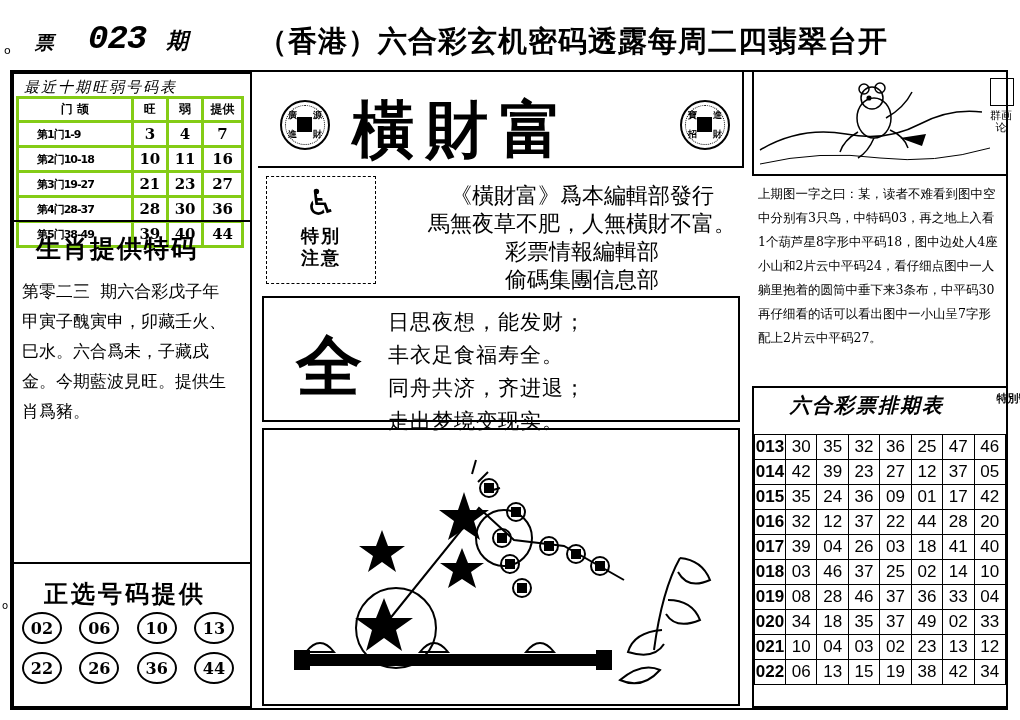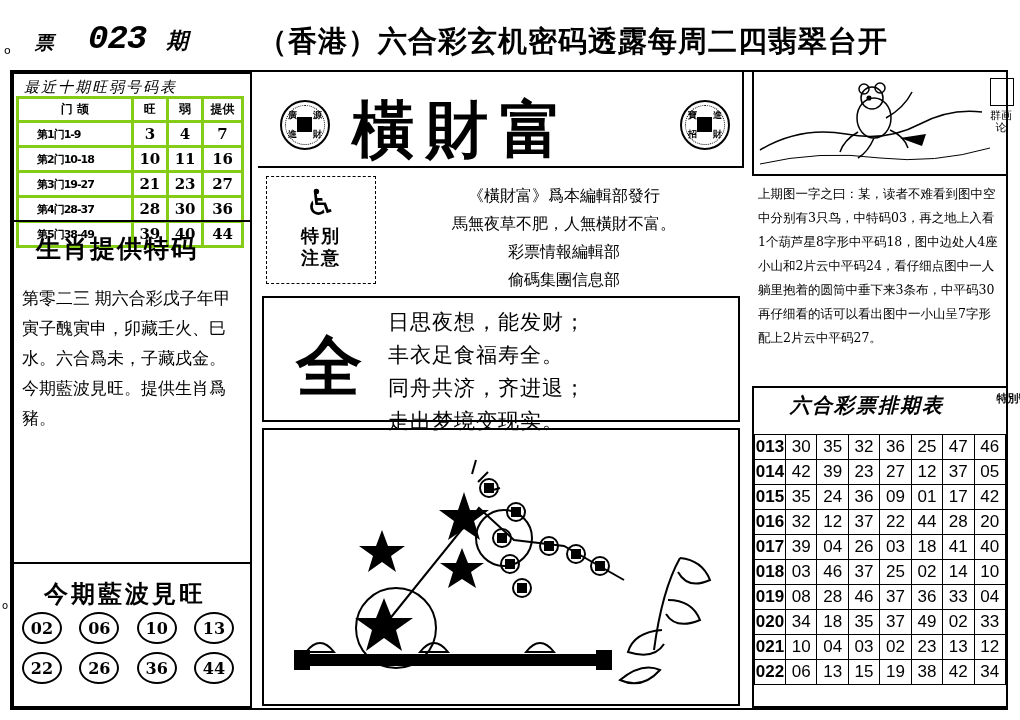--- a/index.html
+++ b/index.html
@@ -23,21 +23,21 @@
   
   .lt-title{position:absolute;left:24px;top:78px;font-size:15px;font-family:"DejaVu Serif","Liberation Serif",serif;font-style:italic;letter-spacing:2px;}
   table.mini{position:absolute;left:16px;top:96px;width:228px;border-collapse:collapse;font-size:12px;}
   table.mini td,table.mini th{border:3px solid #84cc16;text-align:center;padding:2px 0;font-weight:bold;}
   table.mini th{font-size:12px;font-family:"DejaVu Serif","Liberation Serif",serif;}
   table.mini td.firstcol{font-size:11px;text-align:left;padding-left:18px;letter-spacing:-1px;}
   table.mini td.num{font-family:"DejaVu Serif","Liberation Serif",serif;font-size:15px;}
 
   
   .zodiac-title{position:absolute;left:36px;top:232px;font-size:25px;font-weight:bold;font-family:"DejaVu Serif","Liberation Serif",serif;letter-spacing:2px;}
-  .zodiac-text{position:absolute;left:22px;top:284px;width:214px;font-size:17px;line-height:30px;font-family:Liberation Sans, sans-serif;text-indent:0;}
+  .zodiac-text{position:absolute;left:22px;top:278px;width:214px;font-size:17px;line-height:30px;font-family:Liberation Mono, monospace;text-indent:0;}
 
   .sep-line{position:absolute;left:12px;width:240px;border-top:2px solid #000;}
 
   
   .pick-title{position:absolute;left:44px;top:578px;font-size:24px;font-weight:bold;font-family:"DejaVu Serif","Liberation Serif",serif;letter-spacing:3px;}
   .balls{position:absolute;left:22px;top:612px;width:212px;}
   .ball-row{display:flex;justify-content:space-between;margin-bottom:8px;}
   .ball{width:36px;height:28px;border:2px solid #000;border-radius:50%;display:flex;align-items:center;justify-content:center;font-size:16px;font-weight:bold;font-family:"DejaVu Serif","Liberation Serif",serif;}
 
   
@@ -48,21 +48,21 @@
   .seal span{position:absolute;font-size:9px;font-weight:bold;}
   .s-tl{left:2px;top:3px;} .s-tr{right:2px;top:3px;} .s-bl{left:2px;bottom:3px;} .s-br{right:2px;bottom:3px;}
   .bigtitle{position:absolute;left:352px;top:88px;font-size:62px;font-weight:bold;font-family:"DejaVu Serif","Liberation Serif",serif;letter-spacing:12px;white-space:nowrap;}
 
   
   .notice{position:absolute;left:266px;top:176px;width:110px;height:108px;border:1.5px dashed #000;box-sizing:border-box;text-align:center;}
   .notice .bell{font-size:36px;line-height:44px;margin-top:4px;font-weight:bold;}
   .notice .n1{font-size:18px;font-weight:bold;letter-spacing:2px;line-height:22px;}
   .notice .n2{font-size:18px;font-weight:bold;letter-spacing:2px;line-height:22px;}
 
-  .mid-verse{position:absolute;left:390px;top:182px;width:348px;font-size:16px;line-height:28px;font-family:"DejaVu Serif","Liberation Serif",serif;text-align:center;}
+  .mid-verse{position:absolute;left:408px;top:182px;width:348px;font-size:22px;line-height:28px;font-family:"DejaVu Serif","Liberation Serif",serif;text-align:center;}
 
   
   .poembox{position:absolute;left:262px;top:296px;width:478px;height:126px;border:2px solid #000;box-sizing:border-box;}
   .quan{position:absolute;left:296px;top:322px;font-size:66px;font-weight:bold;font-family:"DejaVu Serif","Liberation Serif",serif;}
   .poem{position:absolute;left:388px;top:306px;width:344px;font-size:21px;line-height:33px;font-family:"DejaVu Serif","Liberation Serif",serif;letter-spacing:1px;}
 
   
   .picbox{position:absolute;left:262px;top:428px;width:478px;height:278px;border:2px solid #000;box-sizing:border-box;overflow:hidden;}
 
   
@@ -136,21 +136,21 @@
       <td class="num">44</td>
     </tr>
   </tbody>
     </table>
 
   <div class="sep-line" style="top:220px;"></div>
   <div class="zodiac-title">生肖提供特码</div>
   <div class="zodiac-text">第零二三 期六合彩戊子年甲寅子醜寅申，卯藏壬火、巳水。六合爲未，子藏戌金。今期藍波見旺。提供生肖爲豬。</div>
   <div class="sep-line" style="top:562px;"></div>
 
-  <div class="pick-title">今期藍波見旺</div>
+  <div class="pick-title">正选号码提供</div>
   <div class="balls">
     <div class="ball-row">
       <div class="ball">02</div>
       <div class="ball">06</div>
       <div class="ball">10</div>
       <div class="ball">13</div>
     </div>
     <div class="ball-row">
       <div class="ball">22</div>
       <div class="ball">26</div>

